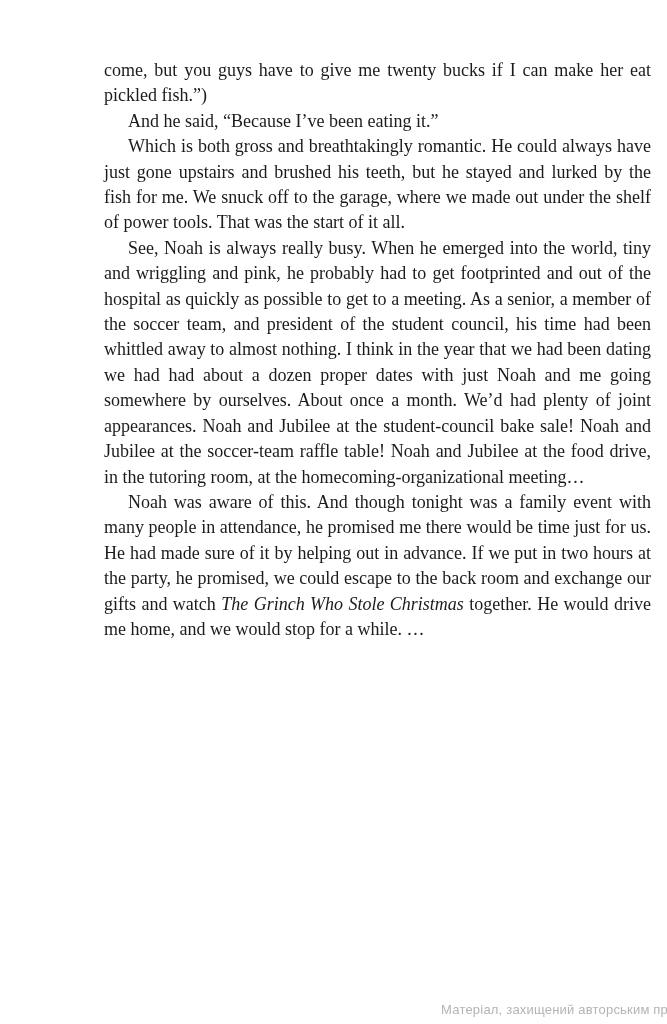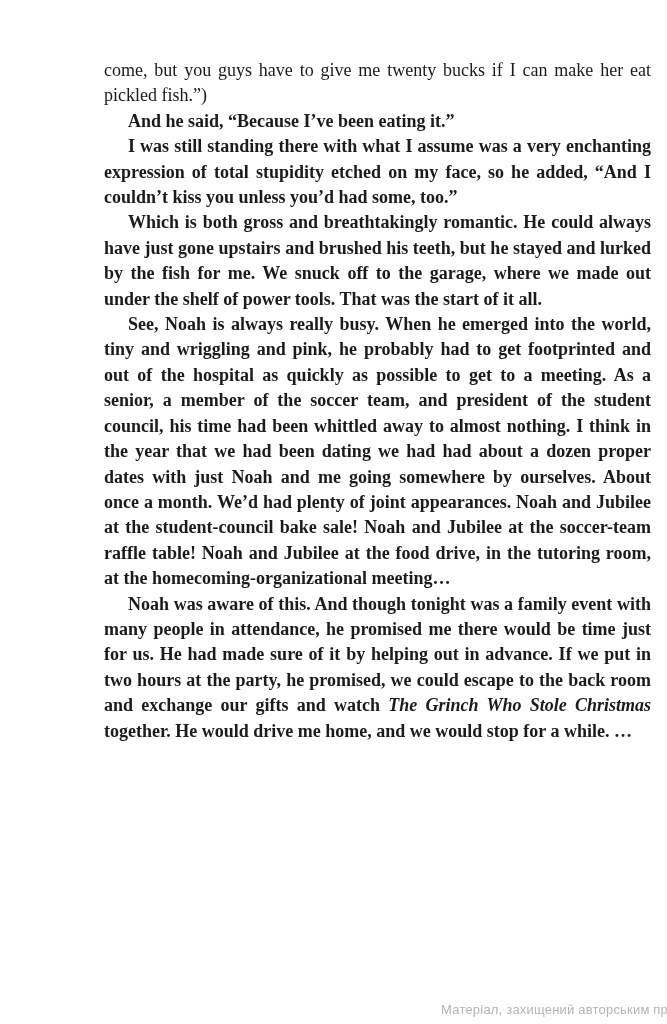--- a/index.html
+++ b/index.html
@@ -27,21 +27,20 @@
       line-height: 25.4px;
       text-align: justify;
       text-justify: inter-word;
     }
     .para {
       margin: 0;
       padding: 0;
     }
     .para.indent {
       text-indent: 24px;
-      font-weight: bold;
     }
     .para em {
       font-style: italic;
     }
     .copyright {
       position: absolute;
       right: 12px;
       bottom: 7px;
       font-family: "Liberation Sans", sans-serif;
       font-size: 13px;
@@ -49,19 +48,18 @@
       letter-spacing: 0.2px;
     }
   </style>
 </head>
 <body>
 
 <div class="page">
   <div class="text-block">
       <p class="para"><span>come, but you guys have to give me twenty bucks if I can make her eat pickled fish.”)</span></p>
       <p class="para indent"><span>And he said, “Because I’ve been eating it.”</span></p>
-      <p class="para indent"><span>I was still standing there with what I assume was a very enchanting expression of total stupidity etched on my face, so he added, “And I couldn’t kiss you unless you’d had some, too.”</span></p>
       <p class="para indent"><span>Which is both gross and breathtakingly romantic. He could always have just gone upstairs and brushed his teeth, but he stayed and lurked by the fish for me. We snuck off to the garage, where we made out under the shelf of power tools. That was the start of it all.</span></p>
       <p class="para indent"><span>See, Noah is always really busy. When he emerged into the world, tiny and wriggling and pink, he probably had to get footprinted and out of the hospital as quickly as possible to get to a meeting. As a senior, a member of the soccer team, and president of the student council, his time had been whittled away to almost nothing. I think in the year that we had been dating we had had about a dozen proper dates with just Noah and me going somewhere by ourselves. About once a month. We’d had plenty of joint appearances. Noah and Jubilee at the student-council bake sale! Noah and Jubilee at the soccer-team raffle table! Noah and Jubilee at the food drive, in the tutoring room, at the homecoming-organizational meeting…</span></p>
       <p class="para indent"><span>Noah was aware of this. And though tonight was a family event with many people in attendance, he promised me there would be time just for us. He had made sure of it by helping out in advance. If we put in two hours at the party, he promised, we could escape to the back room and exchange our gifts and watch </span><em>The Grinch Who Stole Christmas</em><span> together. He would drive me home, and we would stop for a while. …</span></p>
     </div>
   <div class="copyright">Матеріал, захищений авторським правом</div>
 </div>
 
 </body></html>

